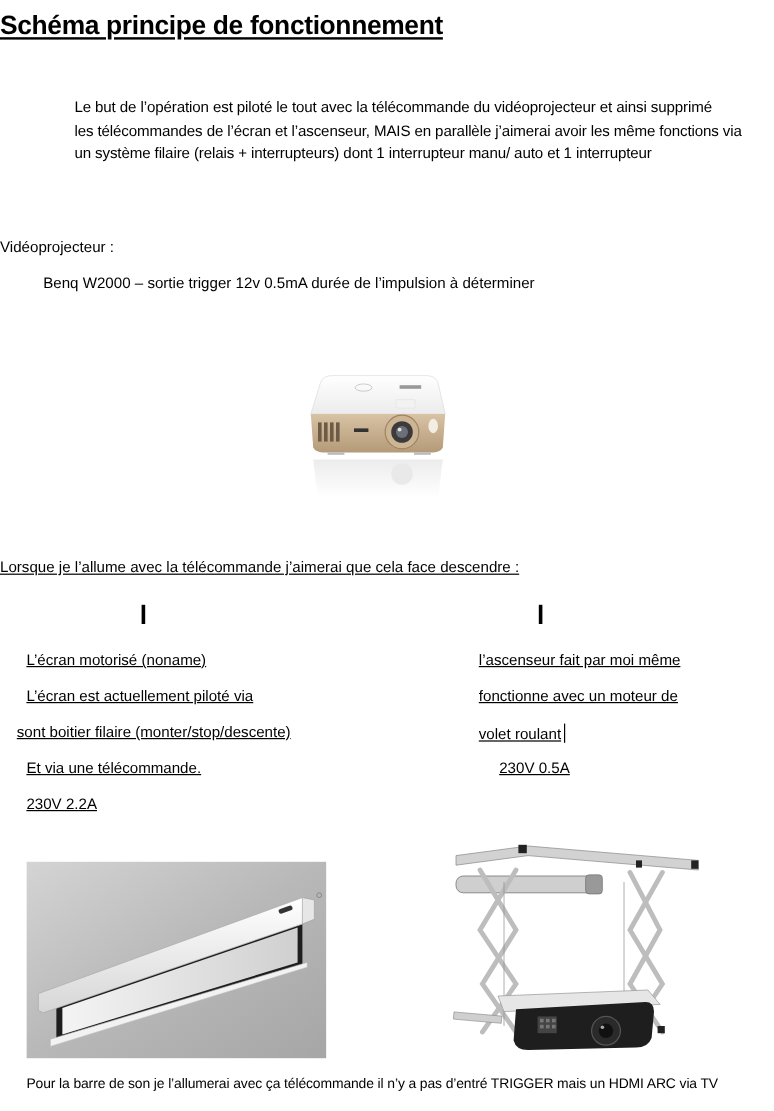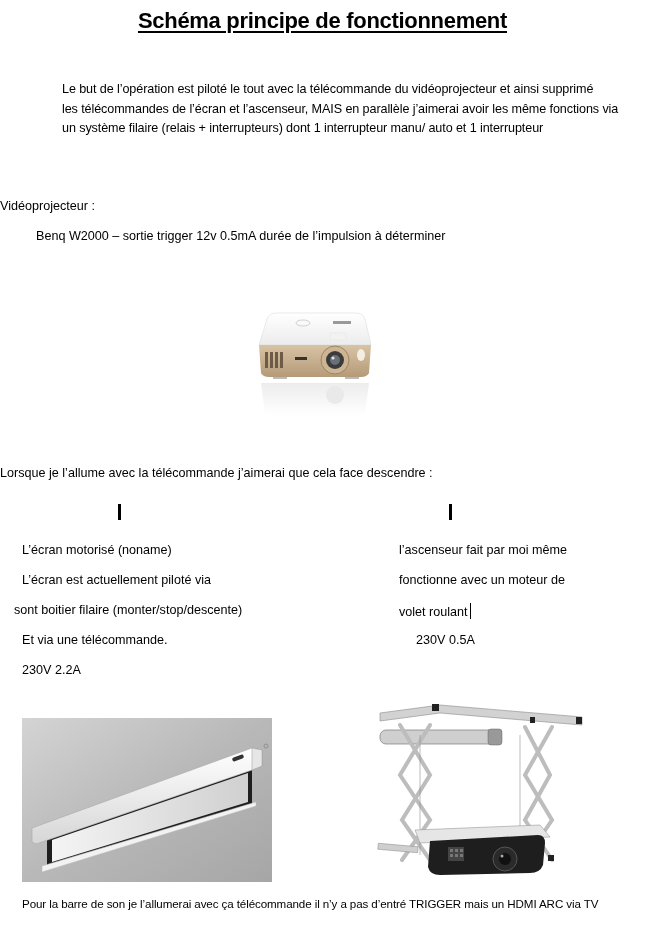--- a/index.html
+++ b/index.html
@@ -11,21 +11,20 @@
       width: 645px;
       height: 926px;
       position: relative;
       overflow: hidden;
       font-family: "Liberation Sans", "DejaVu Sans", sans-serif;
       color: #000;
     }
     .abs { position: absolute; }
     .title {
       left: 0; top: 8px; width: 645px;
-      text-align: center;
       font-size: 22px;
       font-weight: bold;
       letter-spacing: -0.3px;
     }
     .title span {
       text-decoration: underline;
       text-decoration-thickness: 2px;
       text-underline-offset: 3px;
     }
     .intro {
@@ -43,20 +42,21 @@
     }
     .proj-img {
       left: 255px; top: 305px; width: 120px; height: 115px;
     }
     .bar-mark {
       width: 3px; height: 16px; background: #000;
     }
     .col-line {
       font-size: 12.6px;
       white-space: nowrap;
+      text-decoration: underline;
     }
     .cursor {
       display: inline-block;
       width: 1px; height: 16px; background: #000;
       vertical-align: -3px; margin-left: 2px;
     }
     .screen-img {
       left: 22px; top: 718px; width: 250px; height: 164px;
     }
     .lift-img {
@@ -126,21 +126,21 @@
     <ellipse cx="106" cy="50" rx="4" ry="6" fill="#f3ede4"></ellipse>
 
     <rect x="18" y="72" width="14" height="2" fill="#bbb"></rect>
     <rect x="90" y="72" width="14" height="2" fill="#bbb"></rect>
 
     <path d="M6 78 L114 78 L110 110 L10 110 Z" fill="url(#refl)" opacity="0.75"></path>
     <circle cx="80" cy="90" r="9" fill="#e8e8e8" opacity="0.9"></circle>
   </svg>
 </div>
 
-<div class="abs center-line" style="top:466px;">Lorsque je l’allume avec la télécommande j’aimerai que cela face descendre :</div>
+<div class="abs center-line" style="top:466px;text-decoration:underline;">Lorsque je l’allume avec la télécommande j’aimerai que cela face descendre :</div>
 
 <div class="abs bar-mark" style="left:118px; top:504px;"></div>
 <div class="abs bar-mark" style="left:449px; top:504px;"></div>
 
 <div class="abs col-line" style="left:22px; top:543px;">L’écran motorisé (noname)</div>
 <div class="abs col-line" style="left:22px; top:573px;">L’écran est actuellement piloté via</div>
 <div class="abs col-line" style="left:14px; top:603px;">sont boitier filaire (monter/stop/descente)</div>
 <div class="abs col-line" style="left:22px; top:633px;">Et via une télécommande.</div>
 <div class="abs col-line" style="left:22px; top:663px;">230V 2.2A</div>
 

